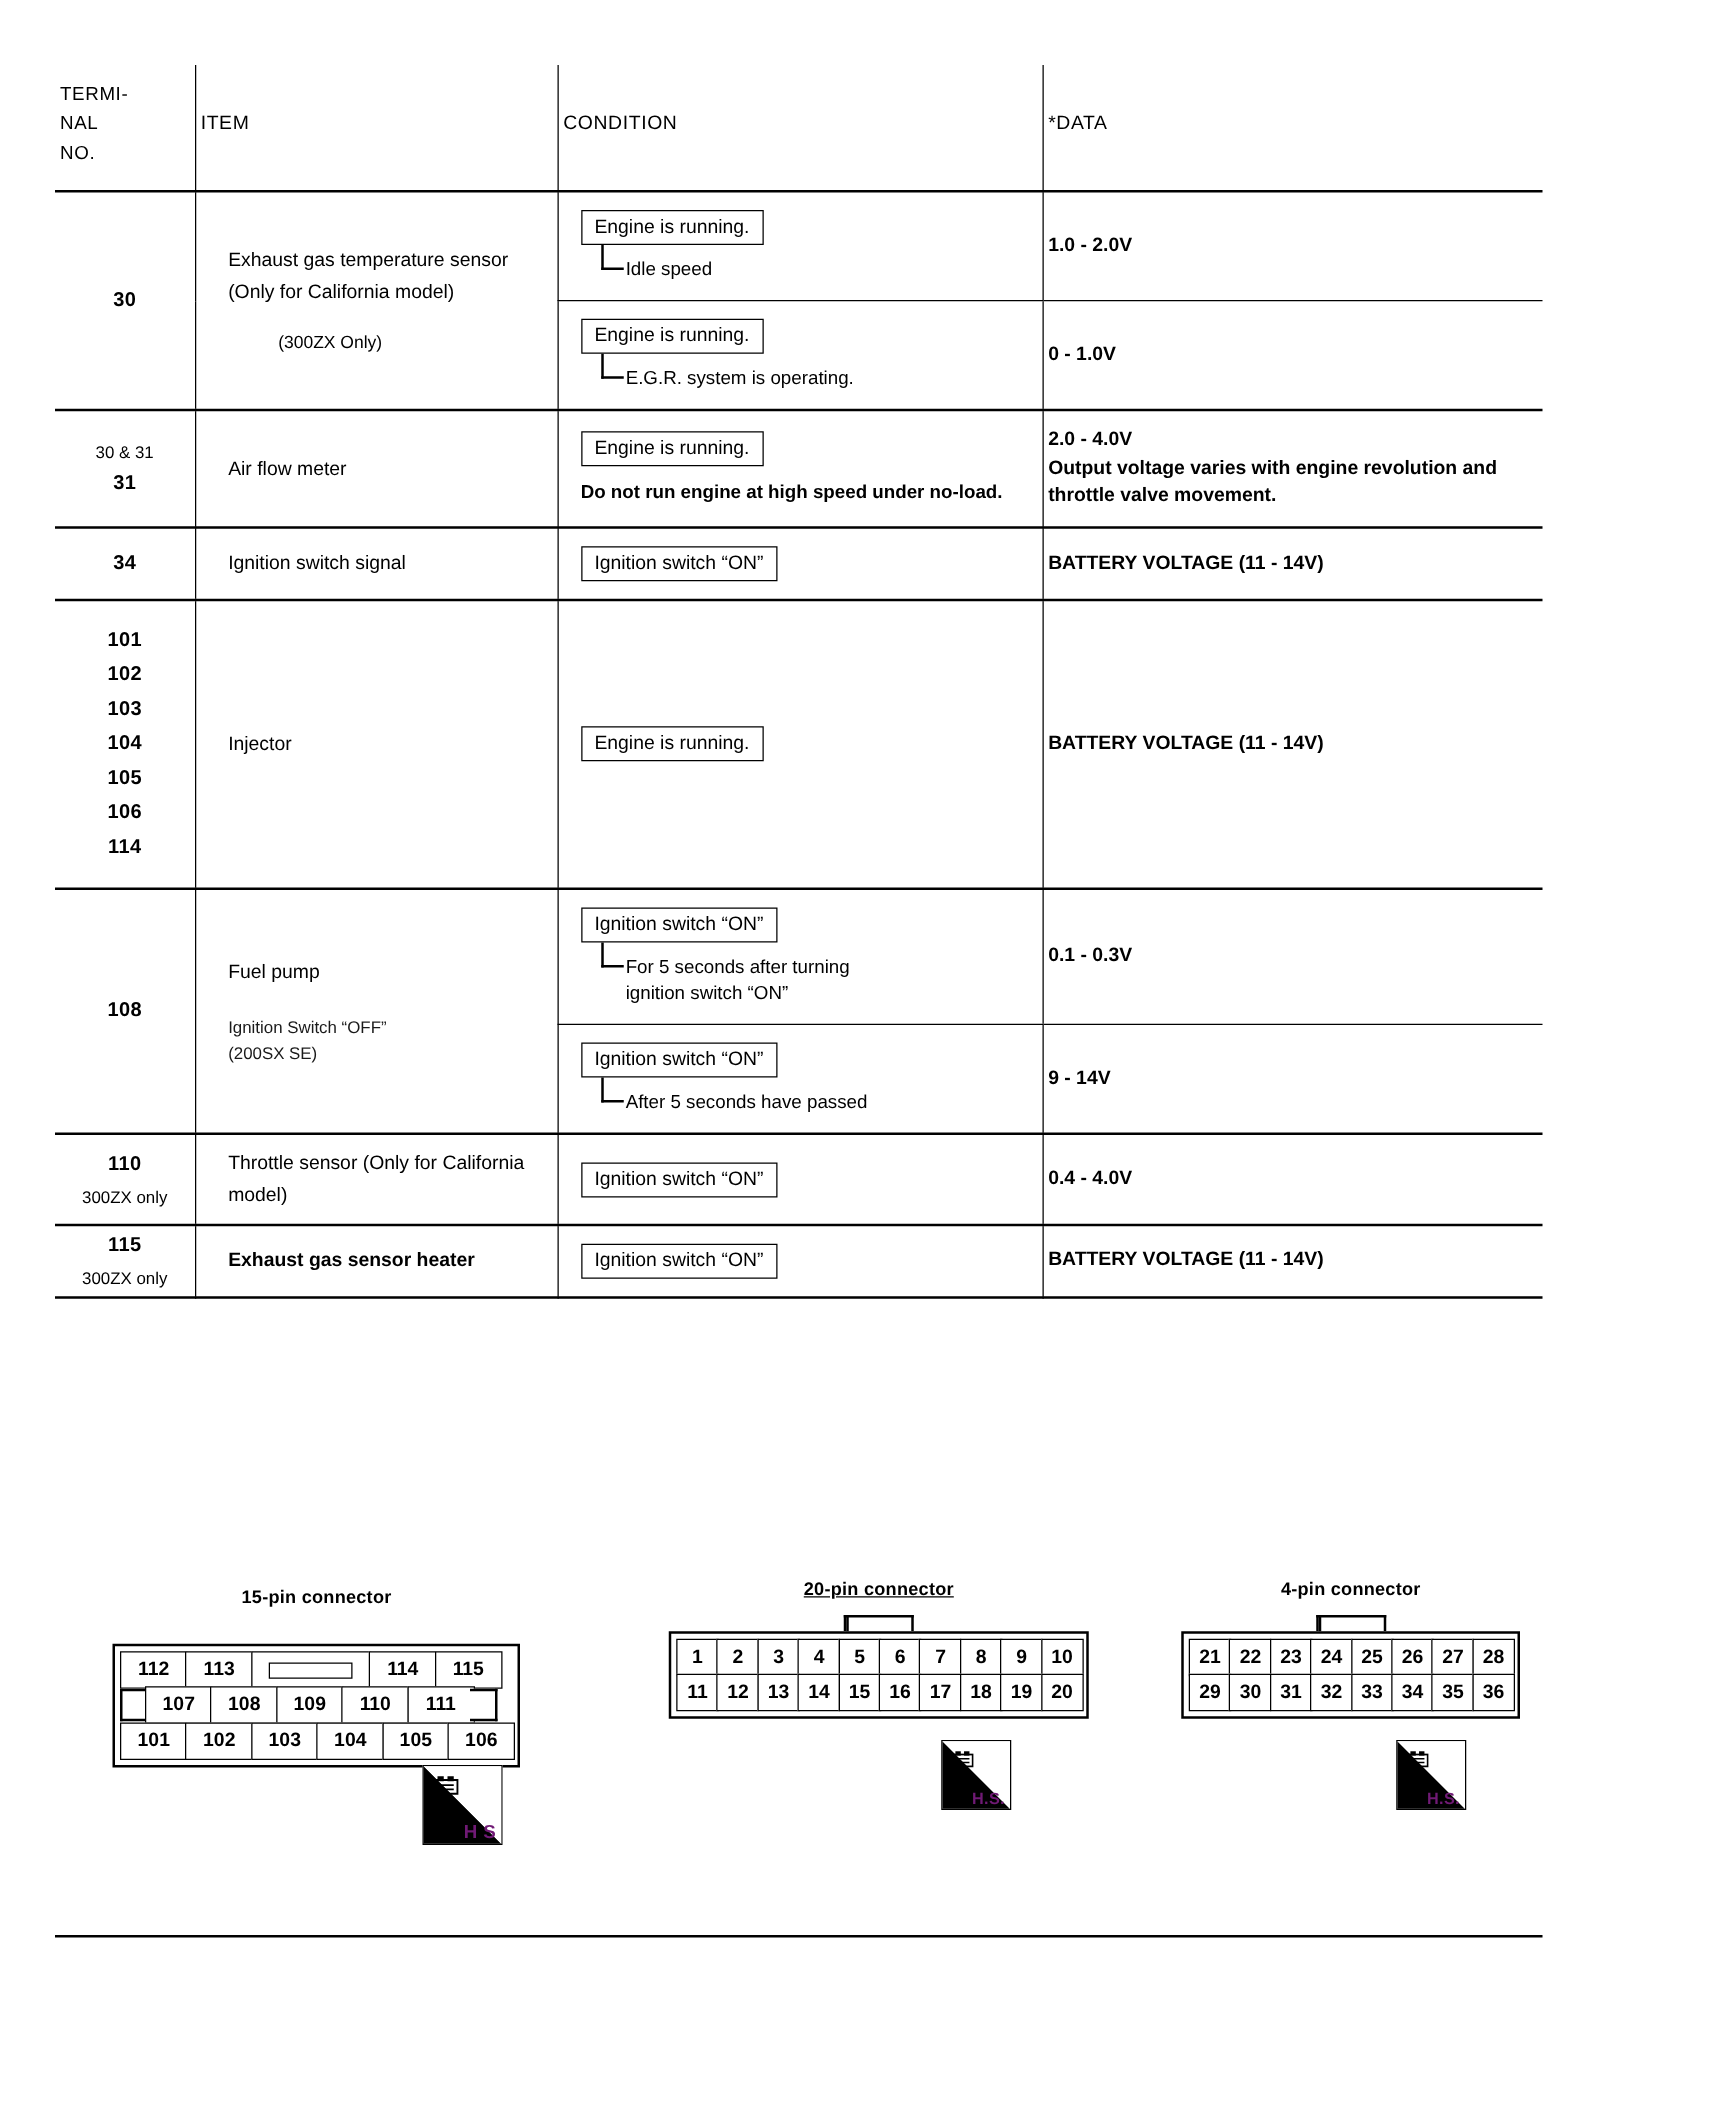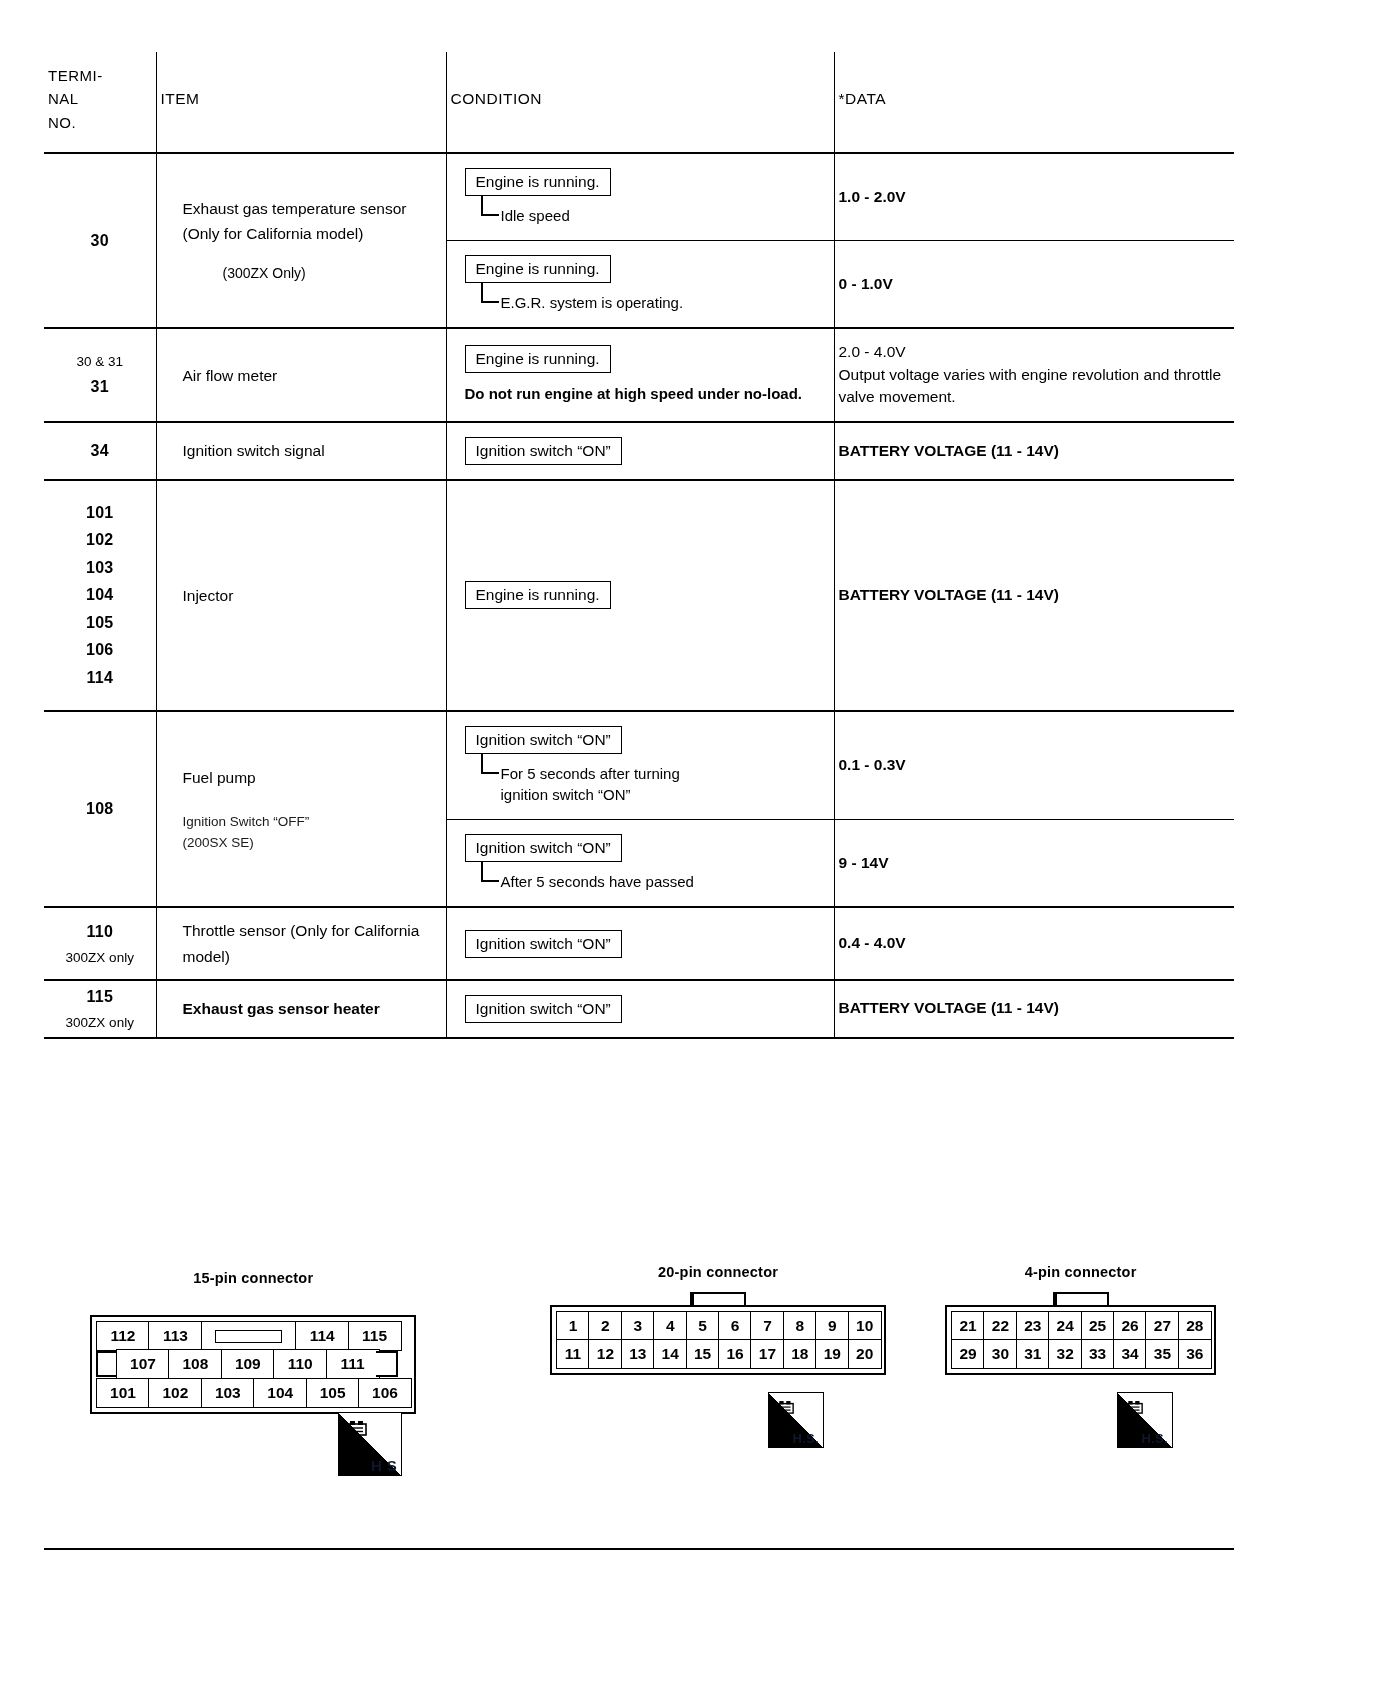--- a/index.html
+++ b/index.html
@@ -50,21 +50,21 @@
   td.term .stack{line-height:1.72;}
 
   td.item{font-size:15.5px;line-height:1.62;padding-left:26px;padding-right:10px;}
   td.item .sub{display:block;margin-top:16px;font-size:14px;padding-left:40px;}
   td.item .note{display:block;margin-top:22px;font-size:13.5px;line-height:1.5;color:#1a1a1a;}
   td.item.bold{font-weight:bold;font-size:15.5px;}
 
   td.cond{padding:14px 10px 14px 18px;font-size:15px;}
   td.data{padding:12px 10px 12px 4px;font-size:15.5px;line-height:1.45;}
   td.data .strong{font-weight:bold;}
-  td.data .flow{font-weight:normal;}
+  td.data .flow{font-weight:bold;}
 
   
   .cbox{
     display:inline-block;
     border:1.8px solid #000;
     padding:4px 10px 5px;
     font-size:15.5px;
     line-height:1.1;
     background:#fff;
     white-space:nowrap;
@@ -139,21 +139,21 @@
   .hs{
     width:62px;height:62px;position:relative;background:#fff;
     border:1px solid #000;
   }
   .hs .tri2{
     position:absolute;inset:0;
     background:linear-gradient(to top right,#000 49.6%,#fff 50%);
   }
   .hs .label{
     position:absolute;right:4px;bottom:1px;
-    font-size:15px;font-weight:bold;color:#0f172a;letter-spacing:.3px;
+    font-size:15px;font-weight:bold;color:#701a75;letter-spacing:.3px;
   }
   .hs .emb{
     position:absolute;left:6px;top:7px;width:22px;height:17px;
   }
   .bottomrule{
     position:absolute;left:44px;top:1548px;width:1190px;
     border-bottom:2.2px solid #000;
   }
 </style>
 </head>
@@ -385,21 +385,21 @@
             <rect x="5" y="1" width="5" height="4" fill="#000"></rect>
             <rect x="13" y="1" width="5" height="4" fill="#000"></rect>
             <line x1="4" y1="8" x2="18" y2="8" stroke="#000" stroke-width="1.4"></line>
             <line x1="4" y1="11.5" x2="18" y2="11.5" stroke="#000" stroke-width="1.4"></line>
           </svg>
           <span class="label">H S</span>
         </div>
       </div>
     </div>
 
-    <div class="conn" style="left:550px;top:14px;">
+    <div class="conn" style="left:535px;top:14px;text-decoration:underline;">
       <div class="conn-title">20-pin connector</div>
       <div class="latch"><span class="inner"></span></div>
       <div class="shellbox">
         <div class="pinrow">
           <div class="pin">1</div>
           <div class="pin">2</div>
           <div class="pin">3</div>
           <div class="pin">4</div>
           <div class="pin">5</div>
           <div class="pin">6</div>

